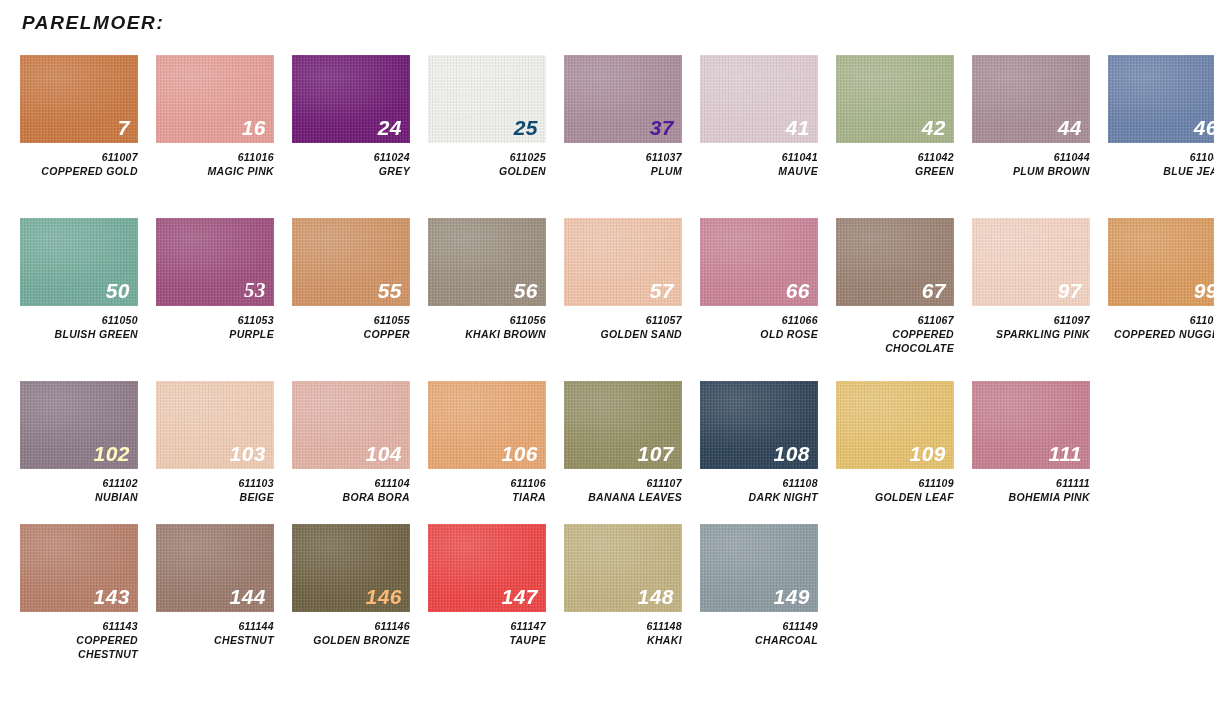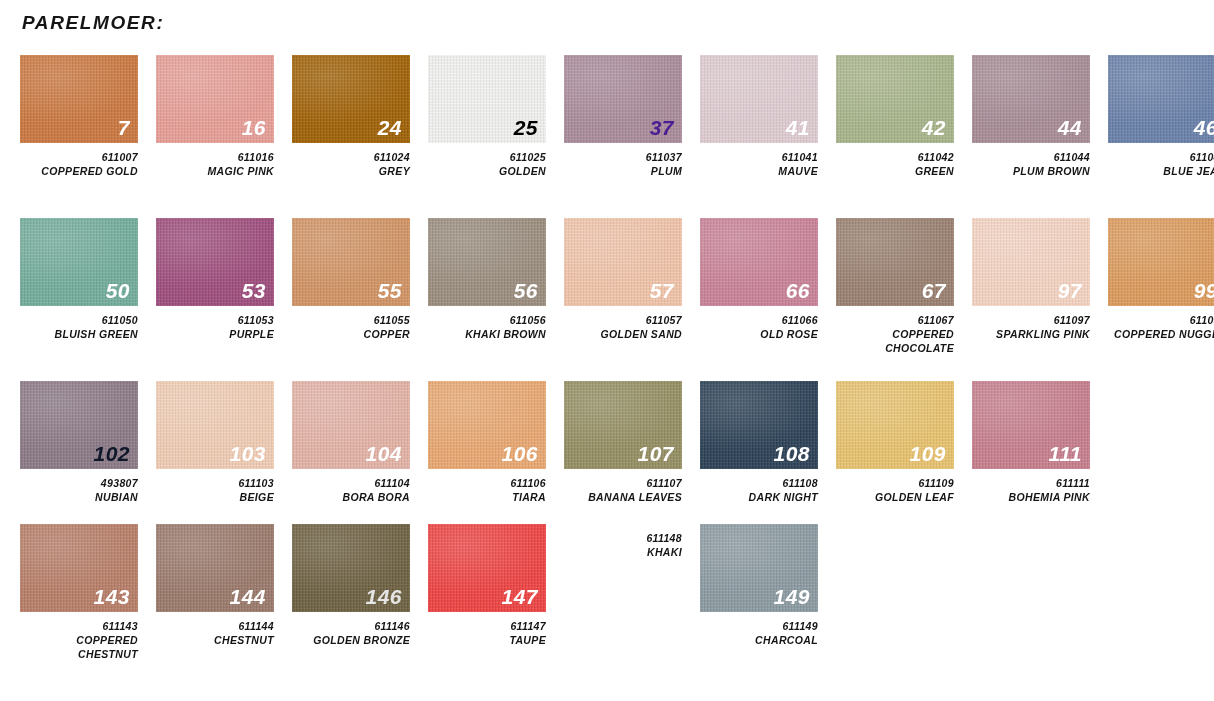--- a/index.html
+++ b/index.html
@@ -139,33 +139,33 @@
           <div class="swatch-chip" style="background-color: rgb(232, 160, 152);">
             <div class="sheen"></div>
             <span class="swatch-number" style="color: rgb(255, 255, 255);">16</span>
           </div>
           <div class="swatch-caption">
             <span class="swatch-code">611016</span>
             <span class="swatch-name">MAGIC PINK</span>
           </div>
         </div>
         <div class="swatch-cell">
-          <div class="swatch-chip" style="background-color: #a16207;">
+          <div class="swatch-chip" style="background-color: #701a75;">
             <div class="sheen"></div>
             <span class="swatch-number" style="color: rgb(255, 255, 255);">24</span>
           </div>
           <div class="swatch-caption">
             <span class="swatch-code">611024</span>
             <span class="swatch-name">GREY</span>
           </div>
         </div>
         <div class="swatch-cell">
           <div class="swatch-chip" style="background-color: rgb(242, 242, 240);">
             <div class="sheen"></div>
-            <span class="swatch-number" style="color: #000000;">25</span>
+            <span class="swatch-number" style="color: #0c4a6e;">25</span>
           </div>
           <div class="swatch-caption">
             <span class="swatch-code">611025</span>
             <span class="swatch-name">GOLDEN</span>
           </div>
         </div>
         <div class="swatch-cell">
           <div class="swatch-chip" style="background-color: rgb(171, 141, 156);">
             <div class="sheen"></div>
             <span class="swatch-number" style="color: #4c1d95;">37</span>
@@ -221,21 +221,21 @@
           <div class="swatch-chip" style="background-color: rgb(116, 174, 157);">
             <div class="sheen"></div>
             <span class="swatch-number" style="color: rgb(255, 255, 255);">50</span>
           </div>
           <div class="swatch-caption">
             <span class="swatch-code">611050</span>
             <span class="swatch-name">BLUISH GREEN</span>
           </div>
         </div>
         <div class="swatch-cell">
-          <div class="swatch-chip" style="background-color: rgb(160, 79, 126);">
+          <div class="swatch-chip" style="background-color: rgb(160, 79, 126); font-family: Liberation Serif, serif;">
             <div class="sheen"></div>
             <span class="swatch-number" style="color: rgb(255, 255, 255);">53</span>
           </div>
           <div class="swatch-caption">
             <span class="swatch-code">611053</span>
             <span class="swatch-name">PURPLE</span>
           </div>
         </div>
         <div class="swatch-cell">
           <div class="swatch-chip" style="background-color: rgb(211, 149, 102);">
@@ -305,24 +305,24 @@
           <div class="swatch-caption">
             <span class="swatch-code">611099</span>
             <span class="swatch-name">COPPERED NUGGET</span>
           </div>
         </div>
       </div>
       <div class="swatch-row" id="row-2">
         <div class="swatch-cell">
           <div class="swatch-chip" style="background-color: rgb(141, 123, 136);">
             <div class="sheen"></div>
-            <span class="swatch-number" style="color: #0f172a;">102</span>
-          </div>
-          <div class="swatch-caption">
-            <span class="swatch-code">493807</span>
+            <span class="swatch-number" style="color: #fef9c3;">102</span>
+          </div>
+          <div class="swatch-caption">
+            <span class="swatch-code">611102</span>
             <span class="swatch-name">NUBIAN</span>
           </div>
         </div>
         <div class="swatch-cell">
           <div class="swatch-chip" style="background-color: rgb(242, 206, 182);">
             <div class="sheen"></div>
             <span class="swatch-number" style="color: rgb(255, 255, 255);">103</span>
           </div>
           <div class="swatch-caption">
             <span class="swatch-code">611103</span>
@@ -407,38 +407,42 @@
             <span class="swatch-number" style="color: rgb(255, 255, 255);">144</span>
           </div>
           <div class="swatch-caption">
             <span class="swatch-code">611144</span>
             <span class="swatch-name">CHESTNUT</span>
           </div>
         </div>
         <div class="swatch-cell">
           <div class="swatch-chip" style="background-color: rgb(111, 98, 67);">
             <div class="sheen"></div>
-            <span class="swatch-number" style="color: #e5e5e5; text-align: right;">146</span>
+            <span class="swatch-number" style="color: #fdba74; text-align: right;">146</span>
           </div>
           <div class="swatch-caption">
             <span class="swatch-code">611146</span>
             <span class="swatch-name">GOLDEN BRONZE</span>
           </div>
         </div>
         <div class="swatch-cell">
           <div class="swatch-chip" style="background-color: #ef4444;">
             <div class="sheen"></div>
             <span class="swatch-number" style="color: rgb(255, 255, 255);">147</span>
           </div>
           <div class="swatch-caption">
             <span class="swatch-code">611147</span>
             <span class="swatch-name">TAUPE</span>
           </div>
         </div>
         <div class="swatch-cell">
+          <div class="swatch-chip" style="background-color: rgb(196, 181, 131);">
+            <div class="sheen"></div>
+            <span class="swatch-number" style="color: rgb(255, 255, 255);">148</span>
+          </div>
           <div class="swatch-caption">
             <span class="swatch-code">611148</span>
             <span class="swatch-name">KHAKI</span>
           </div>
         </div>
         <div class="swatch-cell">
           <div class="swatch-chip" style="background-color: rgb(141, 156, 163);">
             <div class="sheen"></div>
             <span class="swatch-number" style="color: rgb(255, 255, 255);">149</span>
           </div>

